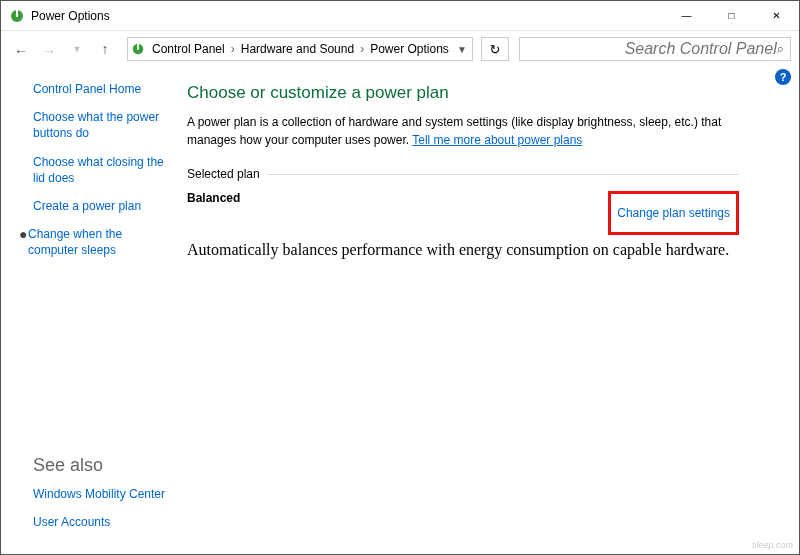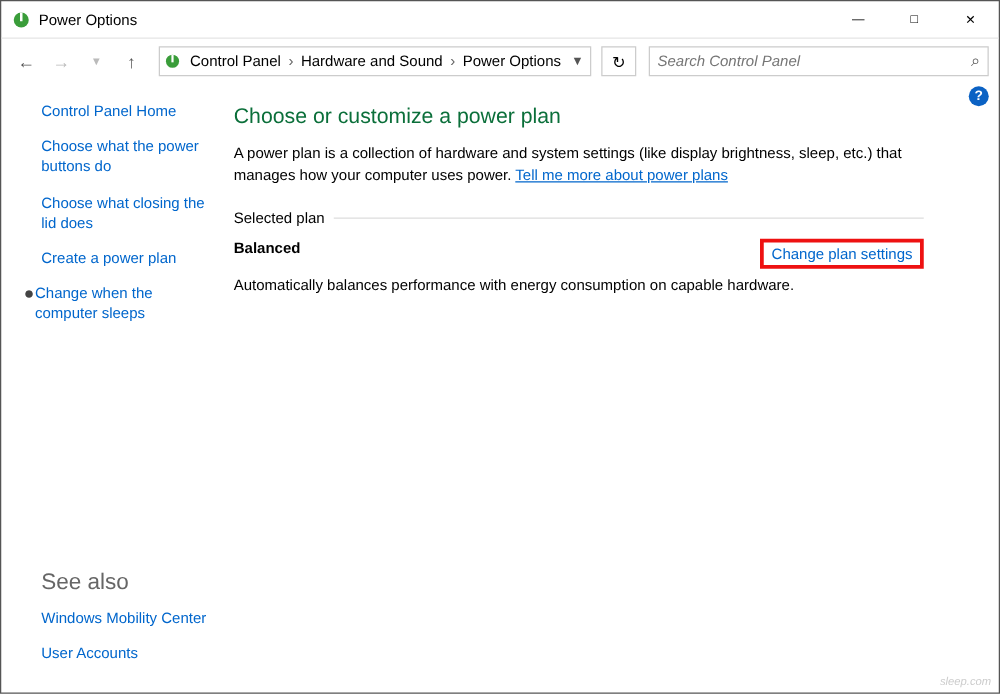--- a/index.html
+++ b/index.html
@@ -75,22 +75,23 @@
     .search-wrap {
       flex: 1;
       margin-left: 6px;
       border: 1px solid #ccc;
       height: 24px;
       display: flex; align-items: center;
       padding: 0 6px;
     }
     .search-input {
       border: none; outline: none;
-      font-size: 12px; font-style: italic; color: #777;
+      font-size: 16px; font-style: italic; color: #777;
       flex: 1;
+      text-align: right;
     }
     .search-icon { color: #555; font-size: 13px; }
     
     .help-icon {
       position: absolute;
       right: 8px; top: 68px;
       width: 16px; height: 16px;
       border-radius: 50%;
       background: #0b62c4;
       color: #fff;
@@ -148,23 +149,23 @@
       margin-top: 10px;
       display: flex;
       align-items: flex-start;
     }
     .plan-name { font-weight: bold; font-size: 12px; }
     .change-link {
       margin-left: auto;
       color: #0066cc;
       font-size: 12px;
       border: 3px solid #e11;
-      padding: 2px 6px;
-    }
-    .plan-desc { font-size: 12px; margin-top: 6px; }
+      padding: 12px 6px;
+    }
+    .plan-desc { font-size: 16px; margin-top: 6px; font-family: Liberation Serif, serif; }
     .watermark {
       position:absolute; right:6px; bottom:4px;
       font-size:9px; color:#ccc; font-style:italic;
     }
   </style>
 </head>
 <body>
 
 <div class="titlebar">
   <span class="app-icon">

